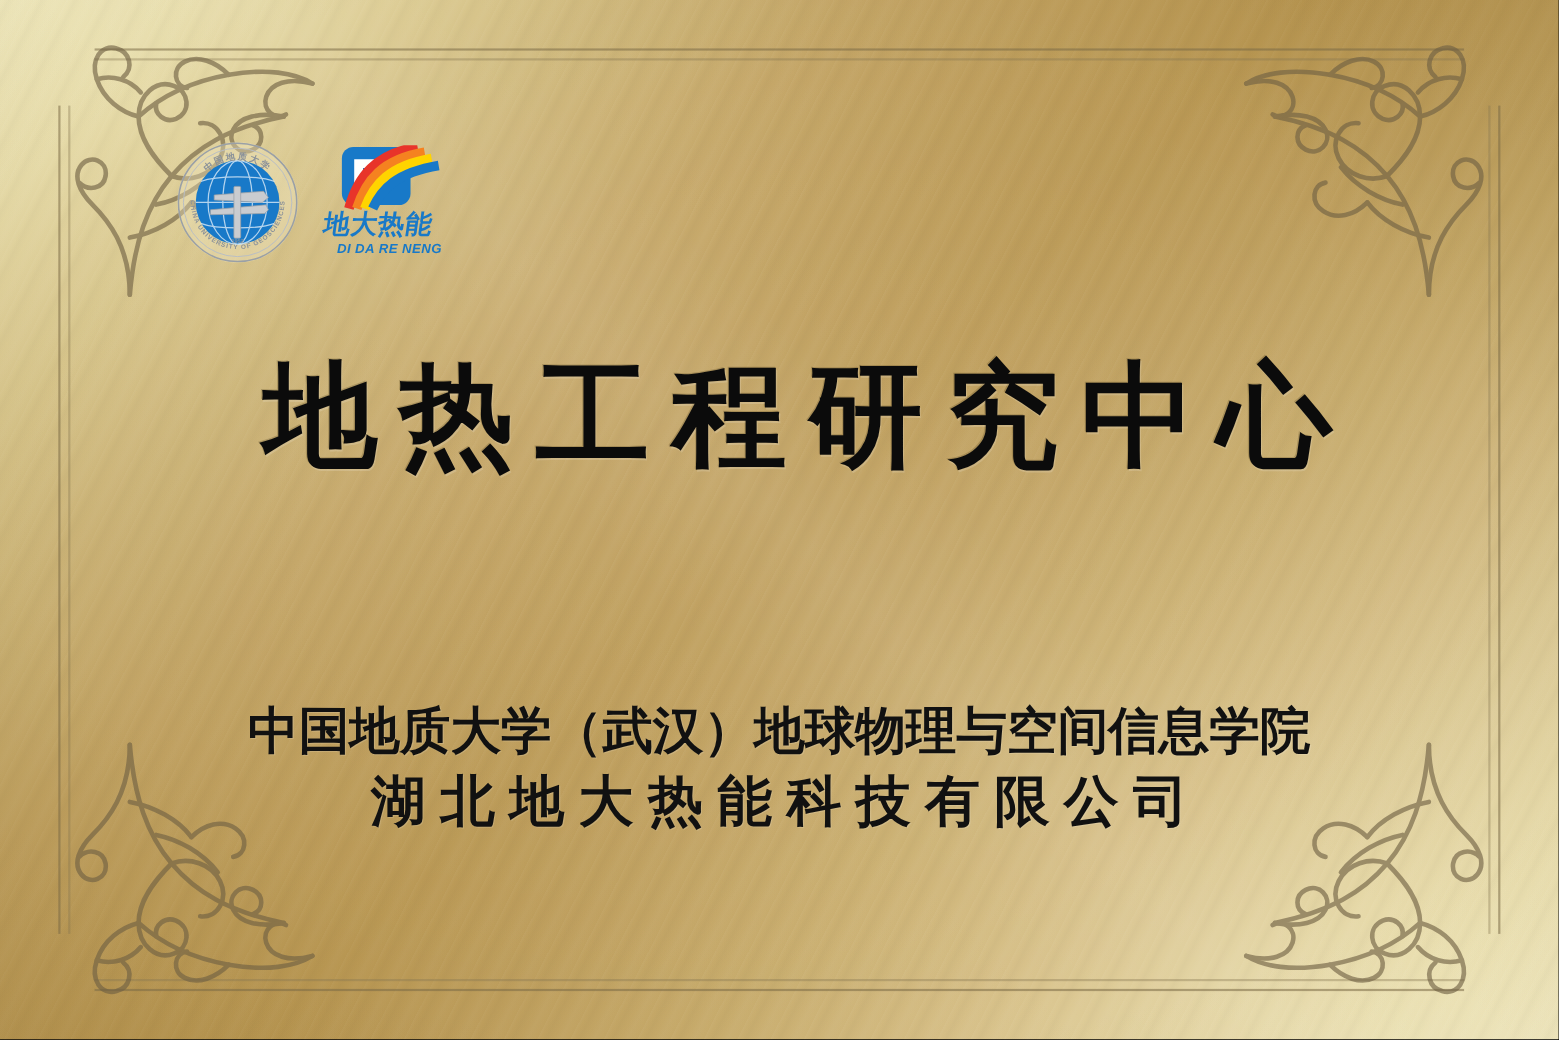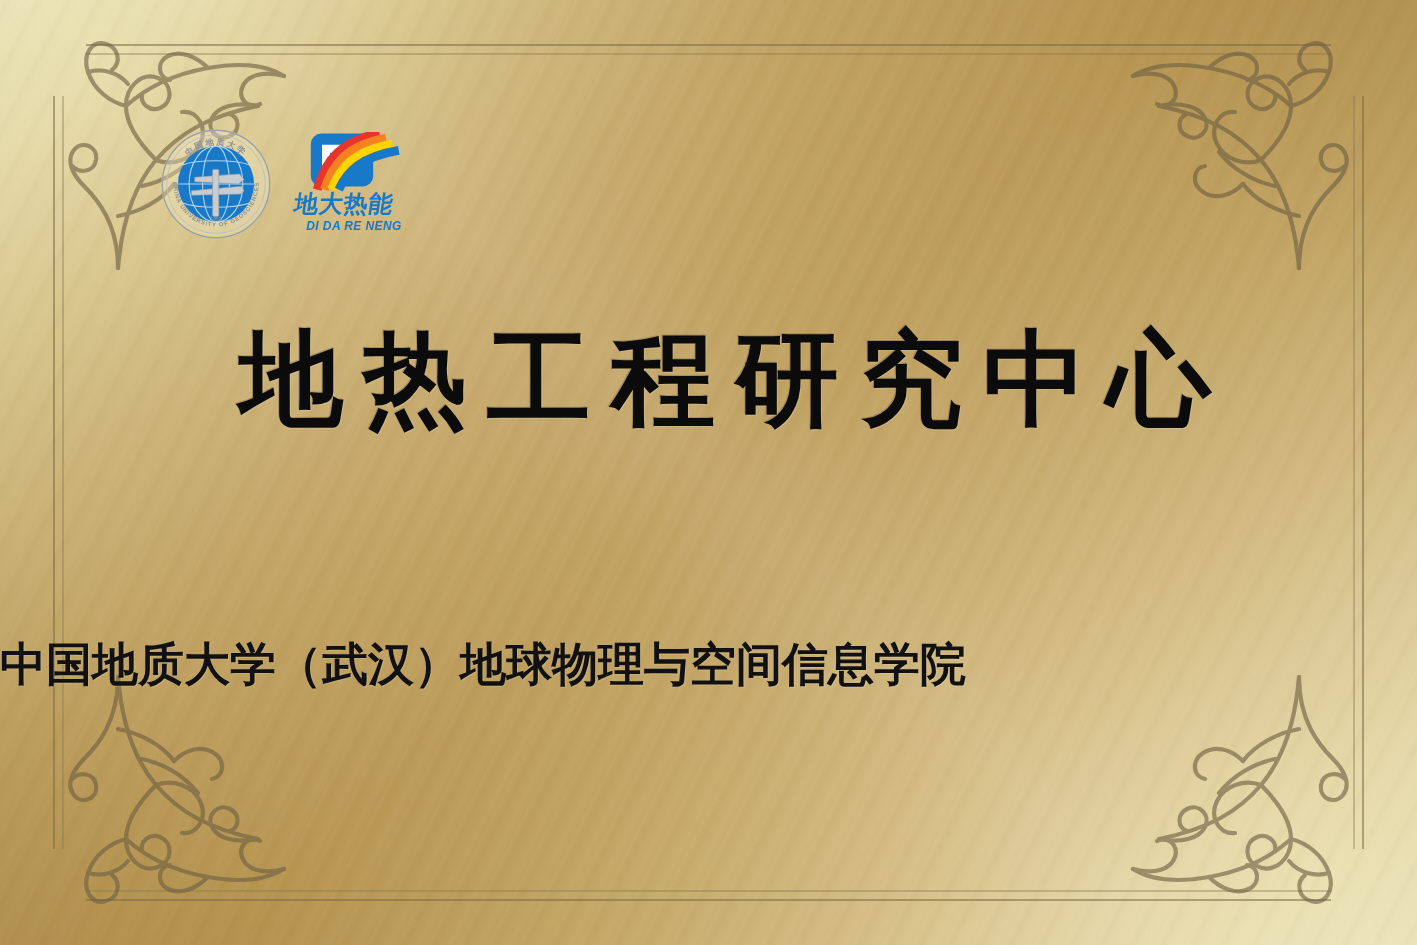--- a/index.html
+++ b/index.html
@@ -101,20 +101,21 @@
     letter-spacing:20px;
     text-indent:20px;
     color:#0b0b0b;
     text-shadow:1px 1px 0 rgba(255,255,255,0.16), -1px -1px 0 rgba(60,45,12,0.22);
     white-space:nowrap;
     margin-left:33px;
   }
   #subtitle{
     position:absolute;
     left:0;right:0;top:638px;
+    text-align:center;
   }
   .sub-line{
     font-family:"Liberation Serif","DejaVu Serif",serif;
     font-weight:600;
     color:#111;
     white-space:nowrap;
     text-shadow:1px 1px 0 rgba(255,255,255,0.14);
   }
   #sub-line-1{
     font-size:46px;
@@ -279,15 +280,16 @@
         <text x="80" y="122" text-anchor="middle" font-family="'Liberation Sans',sans-serif" font-size="15" font-weight="700" font-style="italic" fill="#1879c8" letter-spacing="0.5">DI DA RE NENG</text>
       </svg>
     </div>
 
   </div>
 
   <div id="title">地热工程研究中心</div>
 
   <div id="subtitle">
     <div class="sub-line" id="sub-line-1">中国地质大学（武汉）地球物理与空间信息学院</div>
+    <div class="sub-line" id="sub-line-2">湖北地大热能科技有限公司</div>
   </div>
 
 </div>
 
 </body></html>

